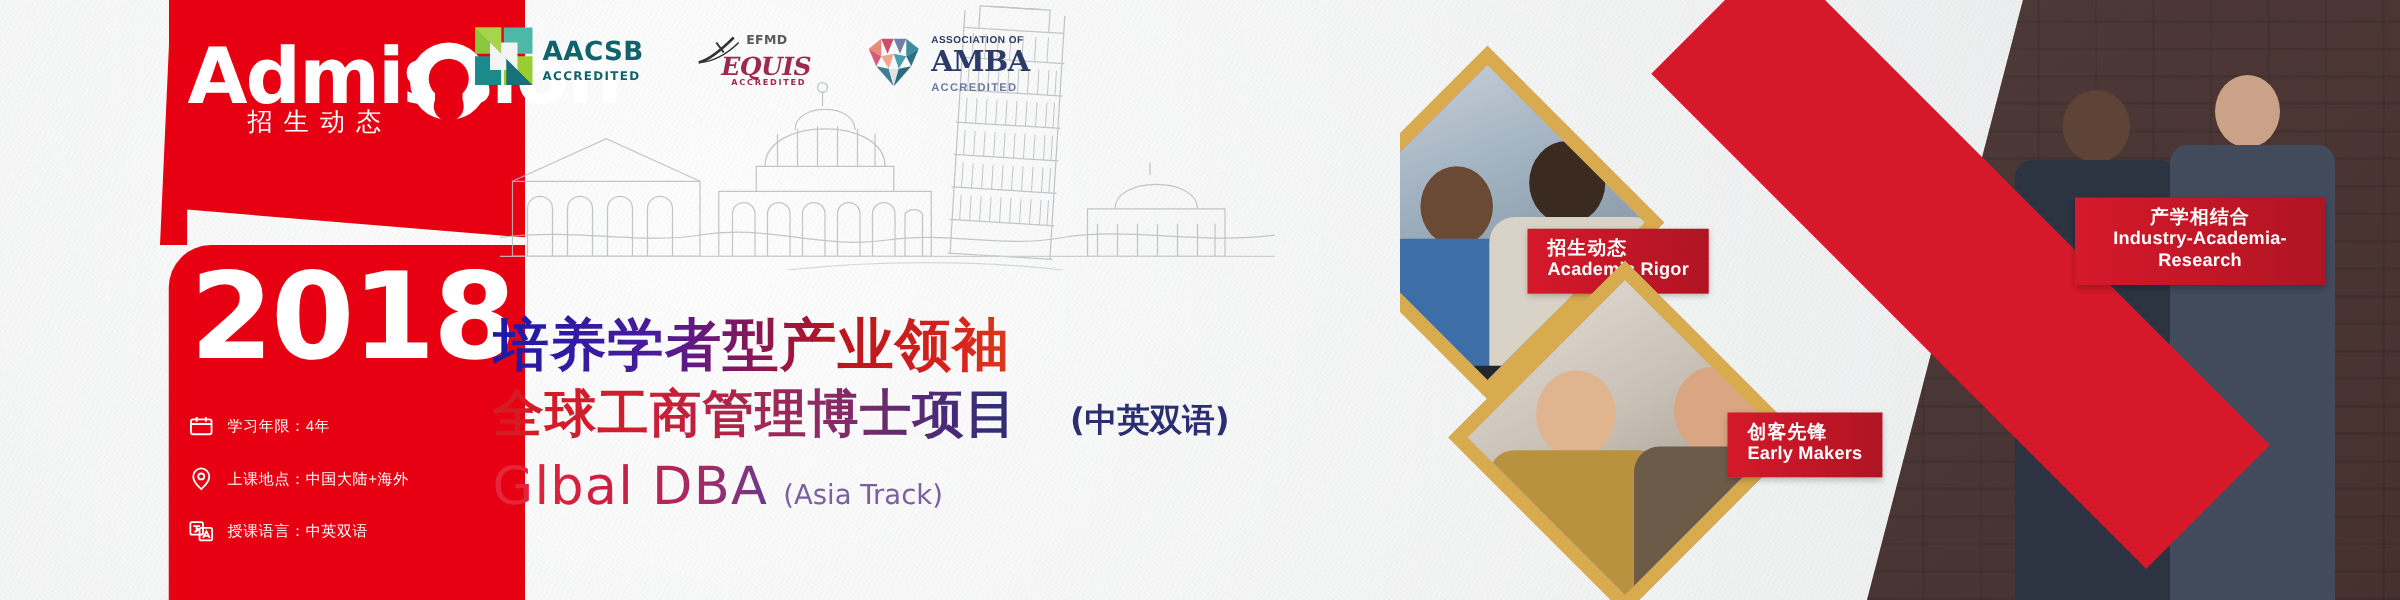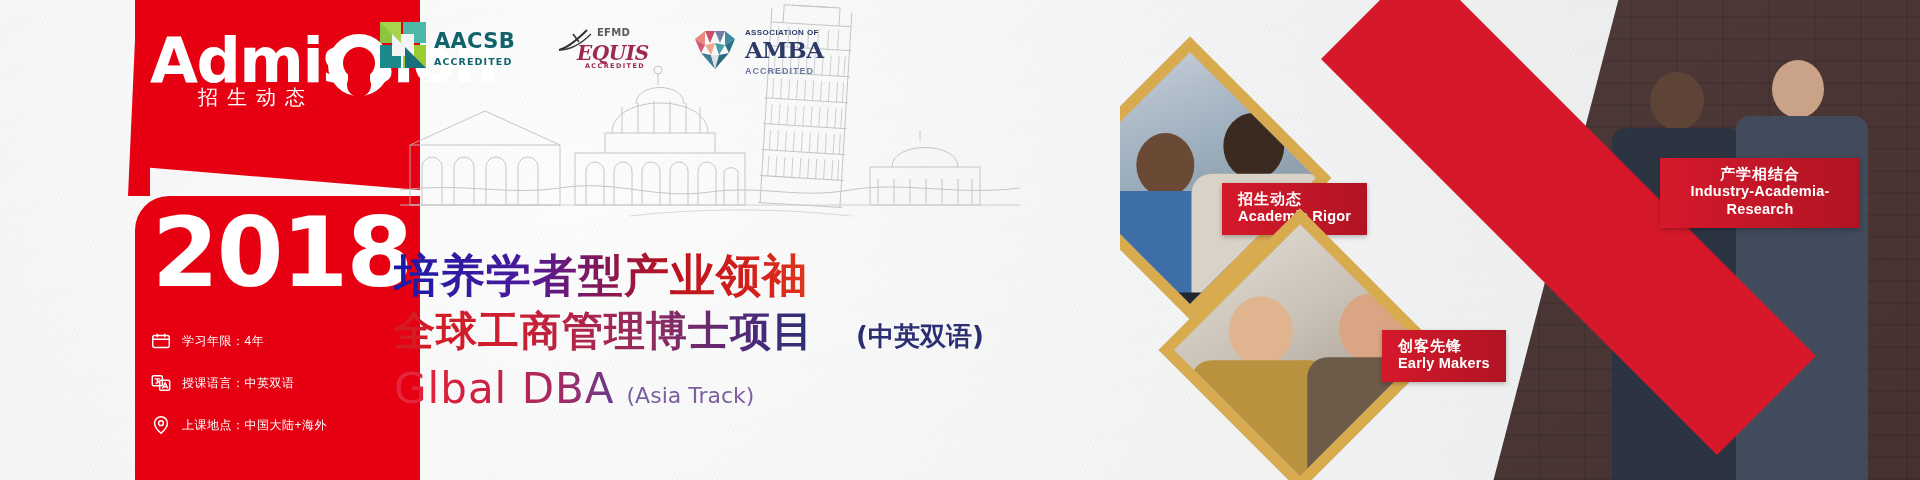--- a/index.html
+++ b/index.html
@@ -222,36 +222,36 @@
           <svg viewBox="0 0 24 24" width="22" height="22" fill="none" stroke="#fff" stroke-width="1.6">
             <rect x="3" y="6" width="18" height="13" rx="2"></rect>
               <path d="M3 10h18M8 4v4M16 4v4"></path>
           </svg>
         </span>
         <span class="info-text">学习年限：4年</span>
       </div>
       <div class="info-row">
         <span class="info-ico">
           <svg viewBox="0 0 24 24" width="22" height="22" fill="none" stroke="#fff" stroke-width="1.6">
+            <path d="M12 21s7-6.2 7-11a7 7 0 10-14 0c0 4.8 7 11 7 11z"></path>
+            <circle cx="12" cy="10" r="2.6"></circle>
+          </svg>
+        </span>
+        <span class="info-text">上课地点：中国大陆+海外</span>
+      </div>
+      <div class="info-row">
+        <span class="info-ico">
+          <svg viewBox="0 0 24 24" width="22" height="22" fill="none" stroke="#fff" stroke-width="1.6">
             <rect x="2.5" y="4" width="11" height="11" rx="1.5"></rect>
             <path d="M5 7.5h6M8 7.5v5M6 12.5c2-.4 3.5-1.6 4-3"></path>
             <rect x="10.5" y="9" width="11" height="11" rx="1.5"></rect>
             <path d="M13.5 18l3-6 3 6M14.6 16h3.8"></path>
           </svg>
         </span>
         <span class="info-text">授课语言：中英双语</span>
-      </div>
-      <div class="info-row">
-        <span class="info-ico">
-          <svg viewBox="0 0 24 24" width="22" height="22" fill="none" stroke="#fff" stroke-width="1.6">
-            <path d="M12 21s7-6.2 7-11a7 7 0 10-14 0c0 4.8 7 11 7 11z"></path>
-            <circle cx="12" cy="10" r="2.6"></circle>
-          </svg>
-        </span>
-        <span class="info-text">上课地点：中国大陆+海外</span>
       </div>
     </div>
   </div>
 
   <div id="center">
 
     <svg id="pisa" viewBox="0 0 620 310" fill="none" stroke="#b9bcc0" stroke-width="1">
 
       <path d="M0 190 C60 182 110 196 160 188 C215 179 255 200 310 192 C360 185 400 199 450 190 C500 181 560 196 620 188"></path>
 

